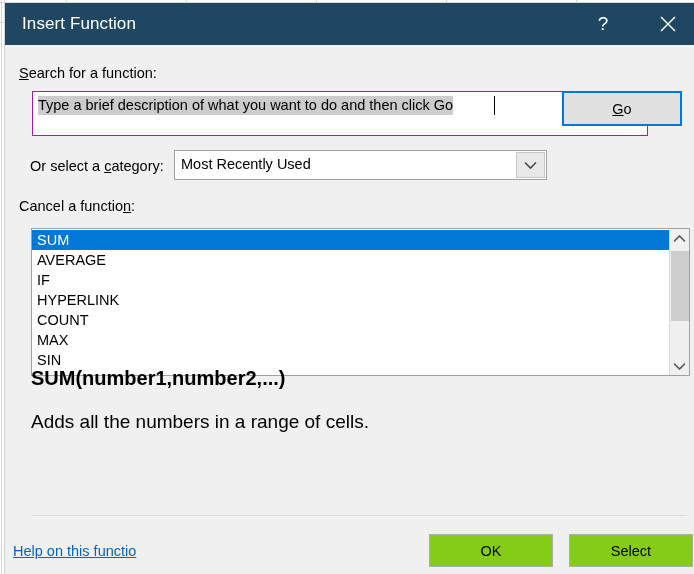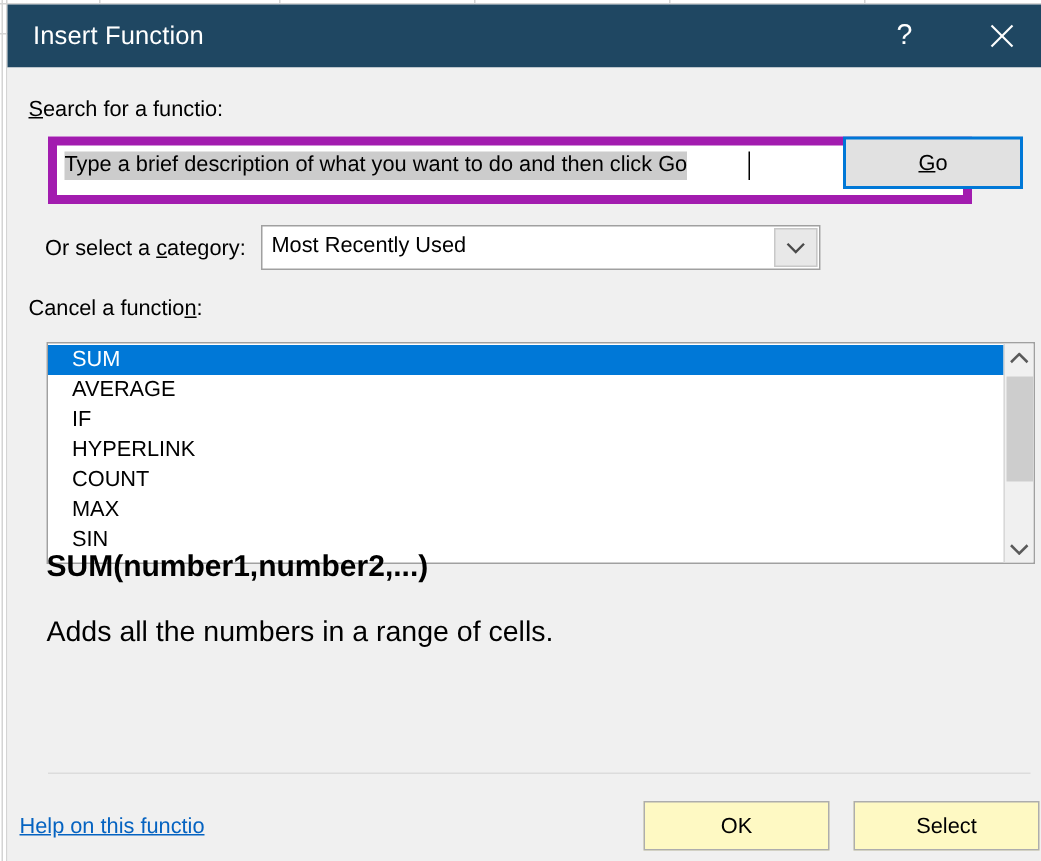--- a/index.html
+++ b/index.html
@@ -101,21 +101,21 @@
   #search-label { left: 14px; top: 20px; }
 
   
   #search-input-wrap {
     position: absolute;
     left: 27px;
     top: 46px;
     width: 616px;
     height: 45px;
     background: #ffffff;
-    border: 6px solid #a21caf;
+    border: 1px solid #a21caf;
     box-sizing: border-box;
     overflow: hidden;
   }
   #search-input-text {
     position: absolute;
     left: 5px;
     top: 4px;
     font-size: 14.5px;
     color: #000000;
     white-space: nowrap;
@@ -201,21 +201,21 @@
   #function-list {
     position: absolute;
     left: 0;
     top: 0;
     width: 638px;
     padding: 1px 0 0 0;
   }
   .function-item {
     height: 20px;
     line-height: 20px;
-    padding-left: 16px;
+    padding-left: 5px;
     font-size: 14.5px;
     color: #000000;
     white-space: nowrap;
     cursor: default;
   }
   .function-item.selected {
     background: #0078d7;
     color: #ffffff;
   }
 
@@ -290,21 +290,21 @@
     color: #0563c1;
     text-decoration: underline;
     white-space: nowrap;
     cursor: pointer;
   }
   .footer-button {
     position: absolute;
     top: 489px;
     width: 124px;
     height: 33px;
-    background: #fef9c3;
+    background: #84cc16;
     border: 1px solid #adadad;
     box-sizing: border-box;
     display: flex;
     align-items: center;
     justify-content: center;
     font-size: 14.5px;
     color: #000000;
     cursor: default;
   }
   #ok-button { left: 424px; }
@@ -335,21 +335,21 @@
     <div class="titlebar-btn" id="close-btn">
       <svg width="18" height="18" viewBox="0 0 18 18" aria-hidden="true">
         <line x1="2" y1="2" x2="16" y2="16" stroke="#ffffff" stroke-width="1.4"></line>
         <line x1="16" y1="2" x2="2" y2="16" stroke="#ffffff" stroke-width="1.4"></line>
       </svg>
     </div>
   </div>
 
   <div id="dialog-body">
 
-    <div class="static-label" id="search-label"><span class="accel">S</span><span>earch for a functio:</span></div>
+    <div class="static-label" id="search-label"><span class="accel">S</span><span>earch for a function:</span></div>
 
     <div id="search-input-wrap">
       <span id="search-input-text">Type a brief description of what you want to do and then click Go</span>
       <span id="search-caret"></span>
     </div>
 
     <div id="go-button">
         <span class="accel">G</span>
         <span>o</span>
       </div>

